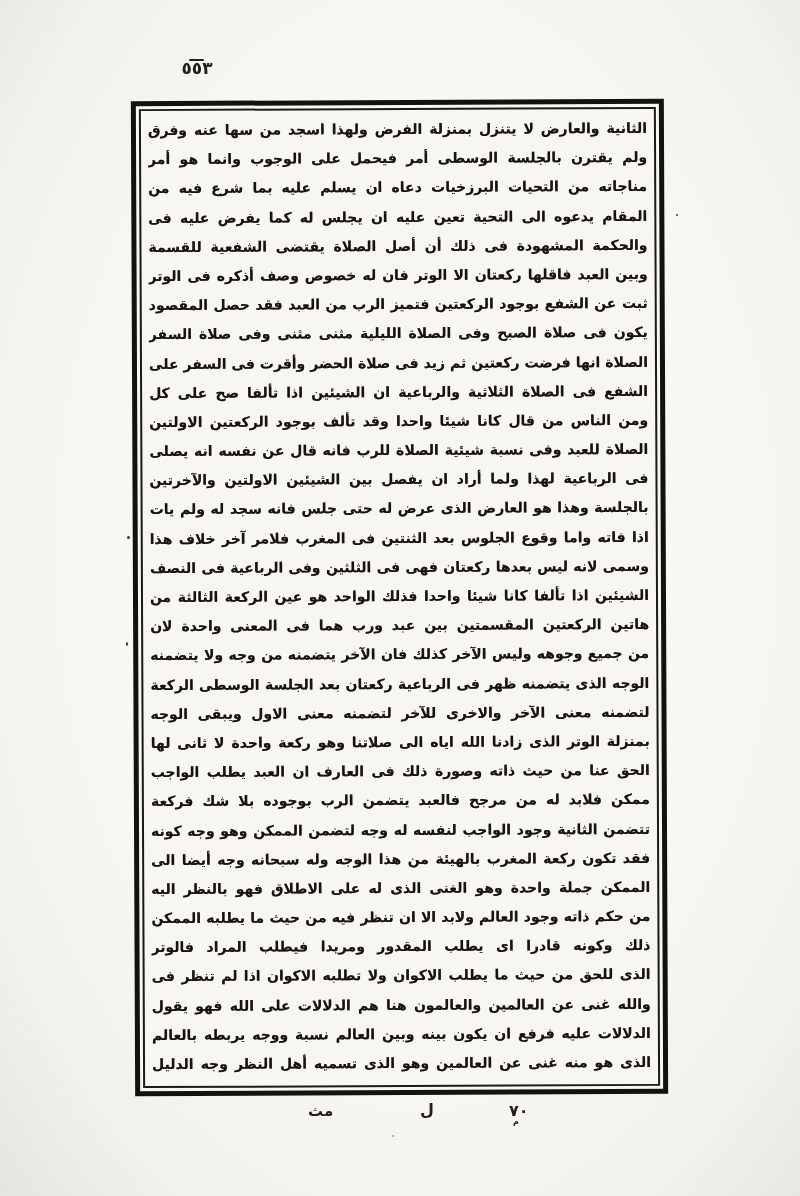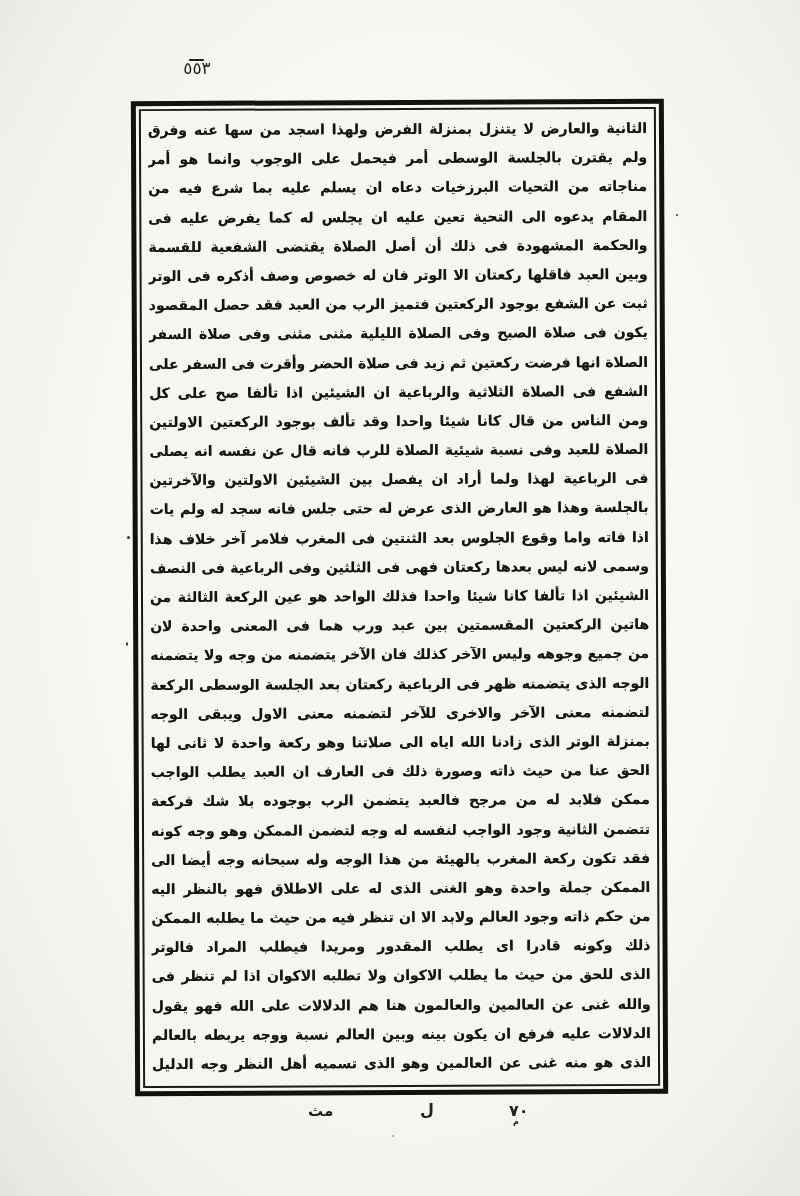--- a/index.html
+++ b/index.html
@@ -20,21 +20,21 @@
     color: #17140e;
   }
   
   .page-number {
     position: absolute;
     top: 58px;
     left: 147px;
     width: 100px;
     text-align: center;
     font-size: 17px;
-    font-weight: normal;
+    font-weight: bold;
     letter-spacing: 1px;
     color: #211f19;
   }
   .page-number::before {           
     content: "";
     position: absolute;
     top: 1px;
     left: 50%;
     margin-left: -8px;
     width: 15px;

